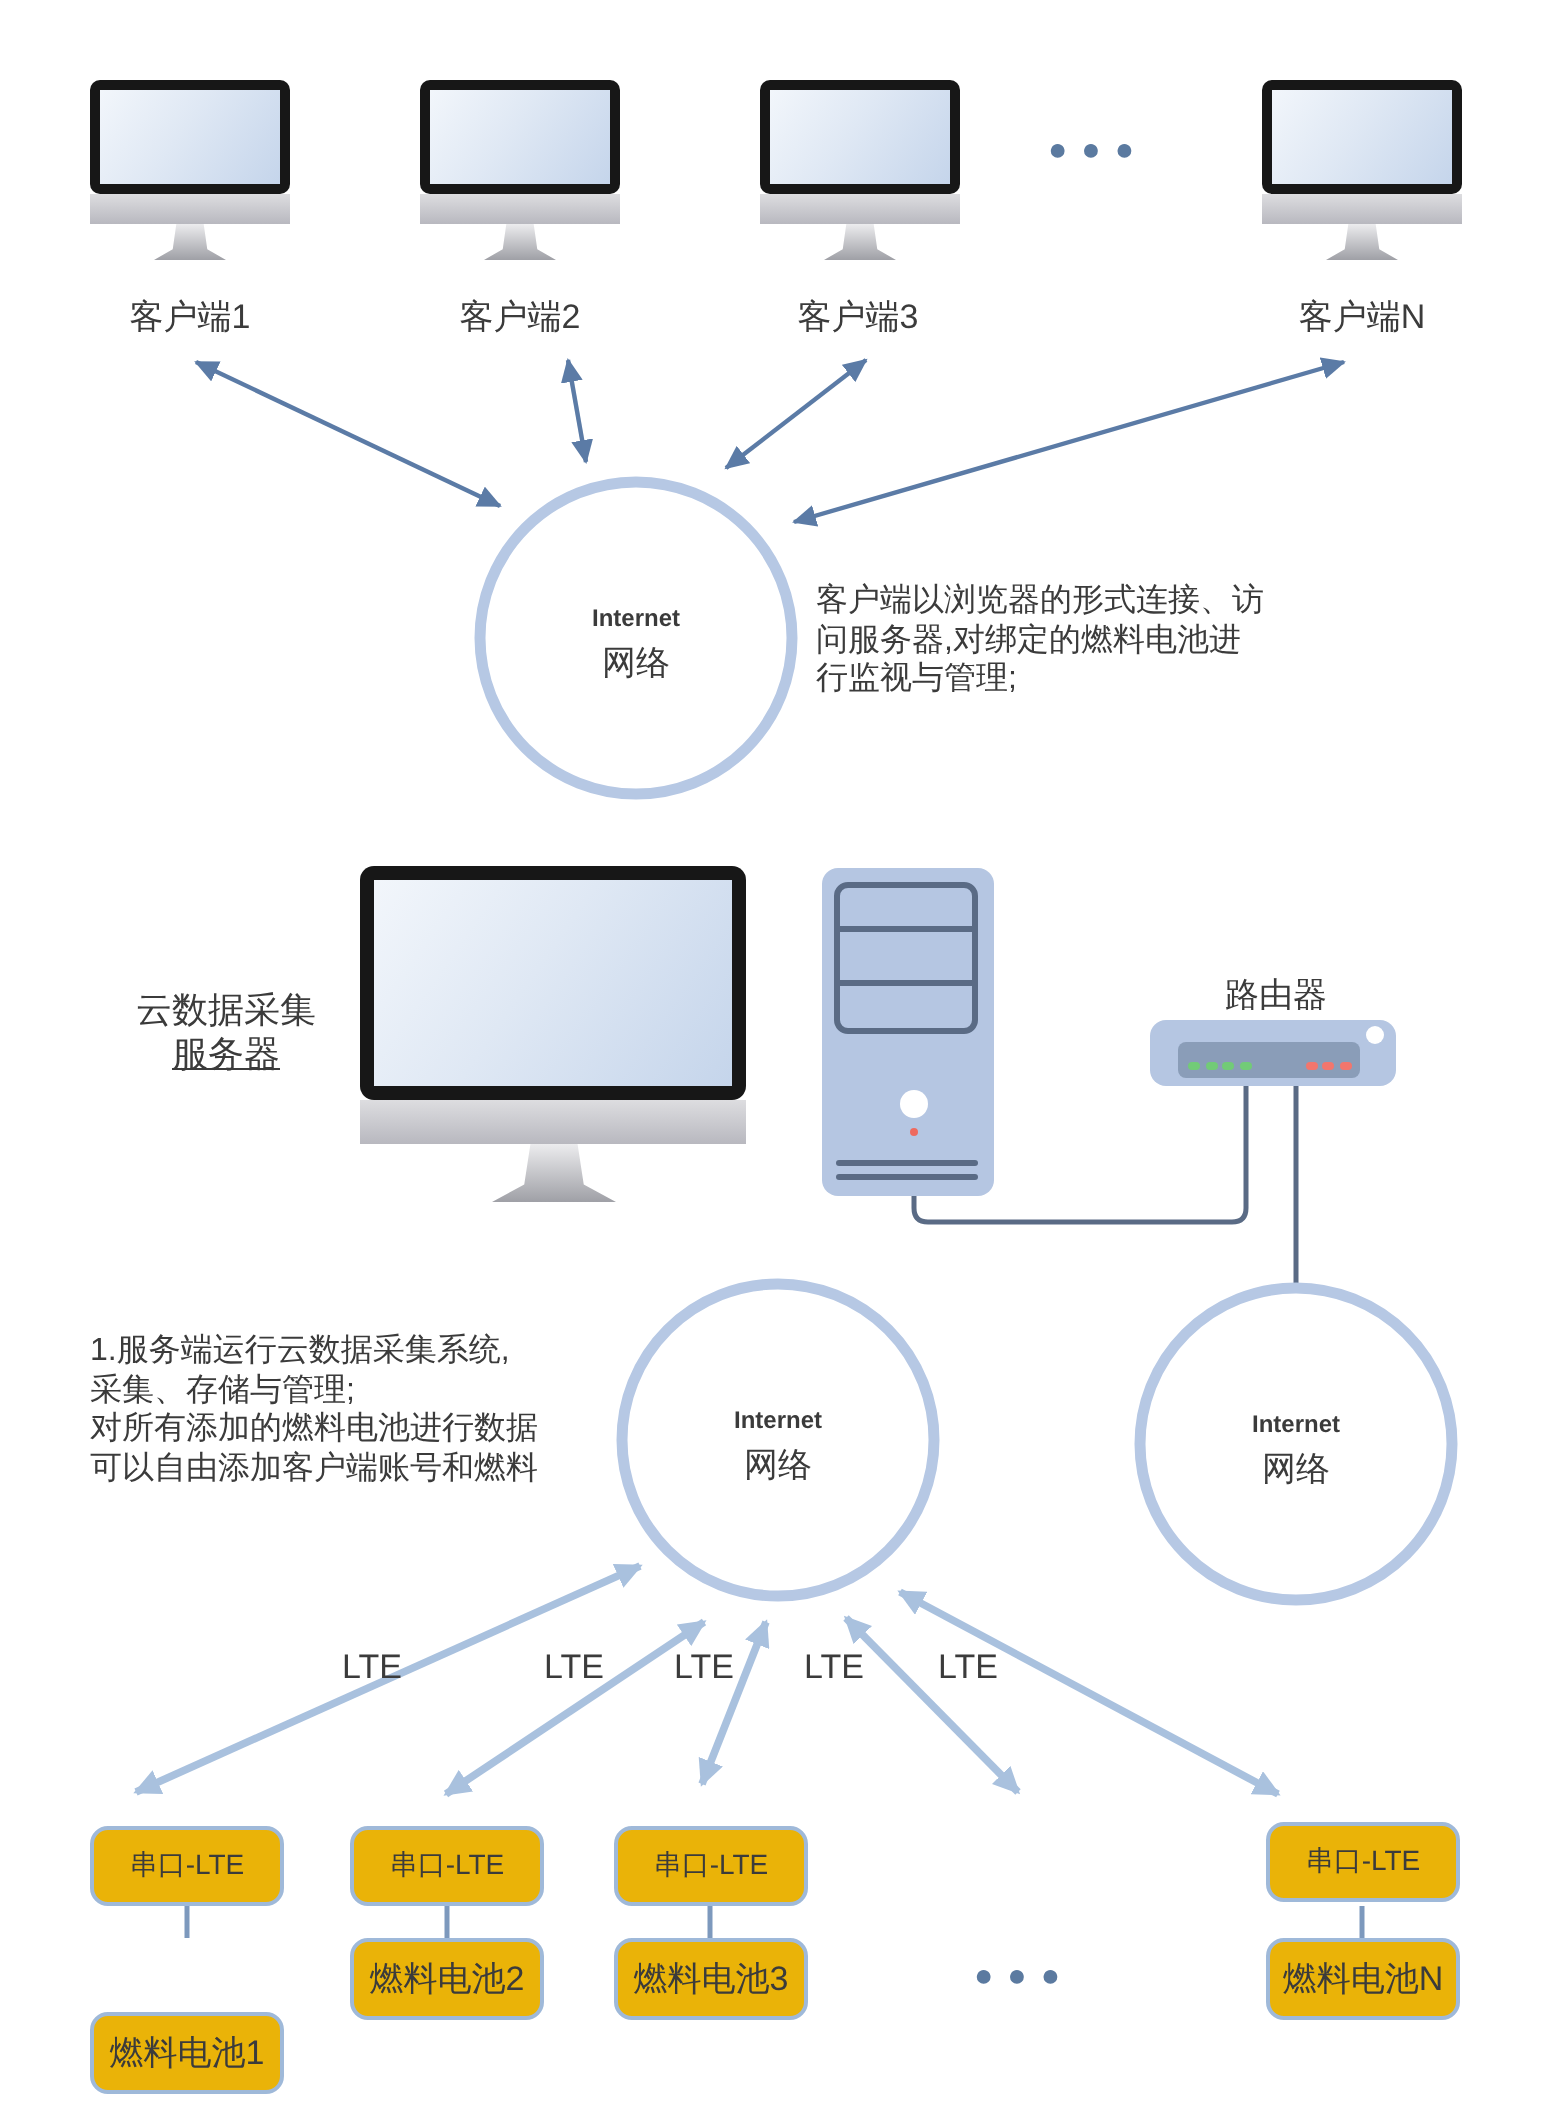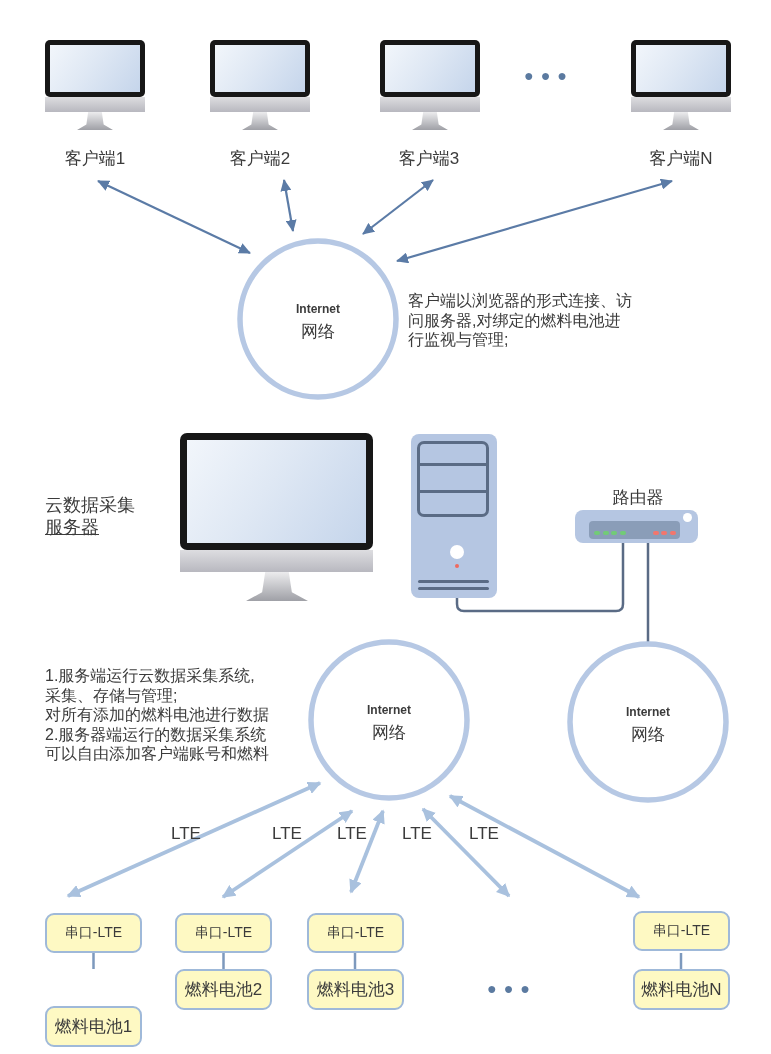--- a/index.html
+++ b/index.html
@@ -32,21 +32,21 @@
   
   .lbl{position:absolute;text-align:center;font-size:17px;color:#3b3b3b;}
   .inet{position:absolute;width:140px;text-align:center;color:#3b3b3b;}
   .inet .l1{font-size:12px;line-height:23px;font-weight:bold;}
   .inet .l2{font-size:17px;line-height:22px;}
   .note{position:absolute;font-size:16px;color:#3b3b3b;white-space:nowrap;}
   .note div{line-height:19.5px;}
   .dots{position:absolute;color:#5b7aa0;font-size:16px;letter-spacing:7px;white-space:nowrap;}
 
   
-  .dbox{position:absolute;width:97px;background:#fef9c3;border:2px solid #9fb9d9;border-radius:9px;
+  .dbox{position:absolute;width:97px;background:#eab308;border:2px solid #9fb9d9;border-radius:9px;
         display:flex;align-items:center;justify-content:center;box-sizing:border-box;}
   .dbox.serial{height:40px;font-size:14px;}
   .dbox.fuel{height:41px;font-size:17px;}
 </style>
 </head>
 <body>
 
 <div id="canvas">
 
   <svg class="layer" width="771" height="1054" viewBox="0 0 771 1054">
@@ -129,21 +129,21 @@
     <div class="l1">Internet</div>
     <div class="l2">网络</div>
   </div>
 
   <div class="note" style="left:408px;top:291px;">
     <div>客户端以浏览器的形式连接、访</div>
     <div>问服务器,对绑定的燃料电池进</div>
     <div>行监视与管理;</div>
   </div>
 
-  <div class="note" style="left:45px;top:494px;width:136px;font-size:18px;">
+  <div class="note" style="left:45px;top:494px;width:136px;text-align:center;font-size:18px;">
     <div style="line-height:22px;">云数据采集</div>
     <div style="line-height:22px;text-decoration:underline;">服务器</div>
   </div>
 
   <div>
     <div class="bezel" style="left:180px;top:433px;width:193px;height:117px;border-radius:7px;">
       <div class="screen" style="left:7px;top:7px;width:179px;height:103px;"></div>
     </div>
     <div class="chin" style="left:180px;top:550px;width:193px;height:22px;"></div>
     <div class="neck" style="left:246px;top:572px;width:62px;height:29px;"></div>
@@ -180,21 +180,20 @@
   </div>
   <div class="inet" style="left:578px;top:701px;">
     <div class="l1">Internet</div>
     <div class="l2">网络</div>
   </div>
 
   <div class="note" style="left:45px;top:666px;">
     <div>1.服务端运行云数据采集系统,</div>
     <div>采集、存储与管理;</div>
     <div>对所有添加的燃料电池进行数据</div>
-    <div>2.服务器端运行的数据采集系统</div>
     <div>可以自由添加客户端账号和燃料</div>
   </div>
 
   <div class="lbl" style="left:156px;top:824px;width:60px;">LTE</div>
   <div class="lbl" style="left:257px;top:824px;width:60px;">LTE</div>
   <div class="lbl" style="left:322px;top:824px;width:60px;">LTE</div>
   <div class="lbl" style="left:387px;top:824px;width:60px;">LTE</div>
   <div class="lbl" style="left:454px;top:824px;width:60px;">LTE</div>
 
   <div class="dbox serial" style="left:45px;top:913px;">串口-LTE</div>

